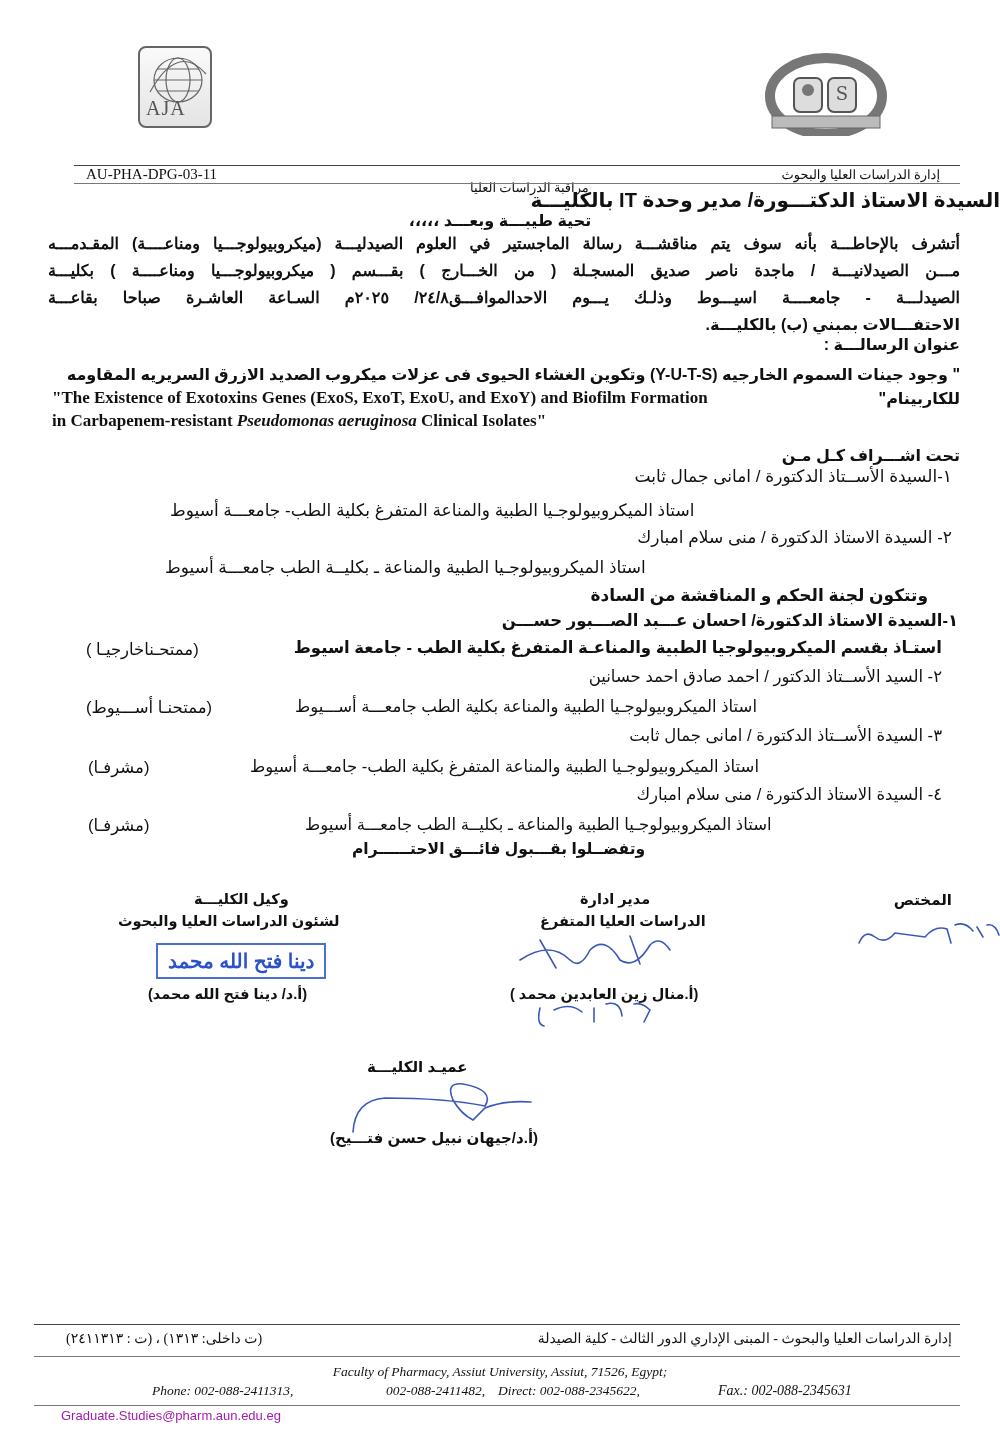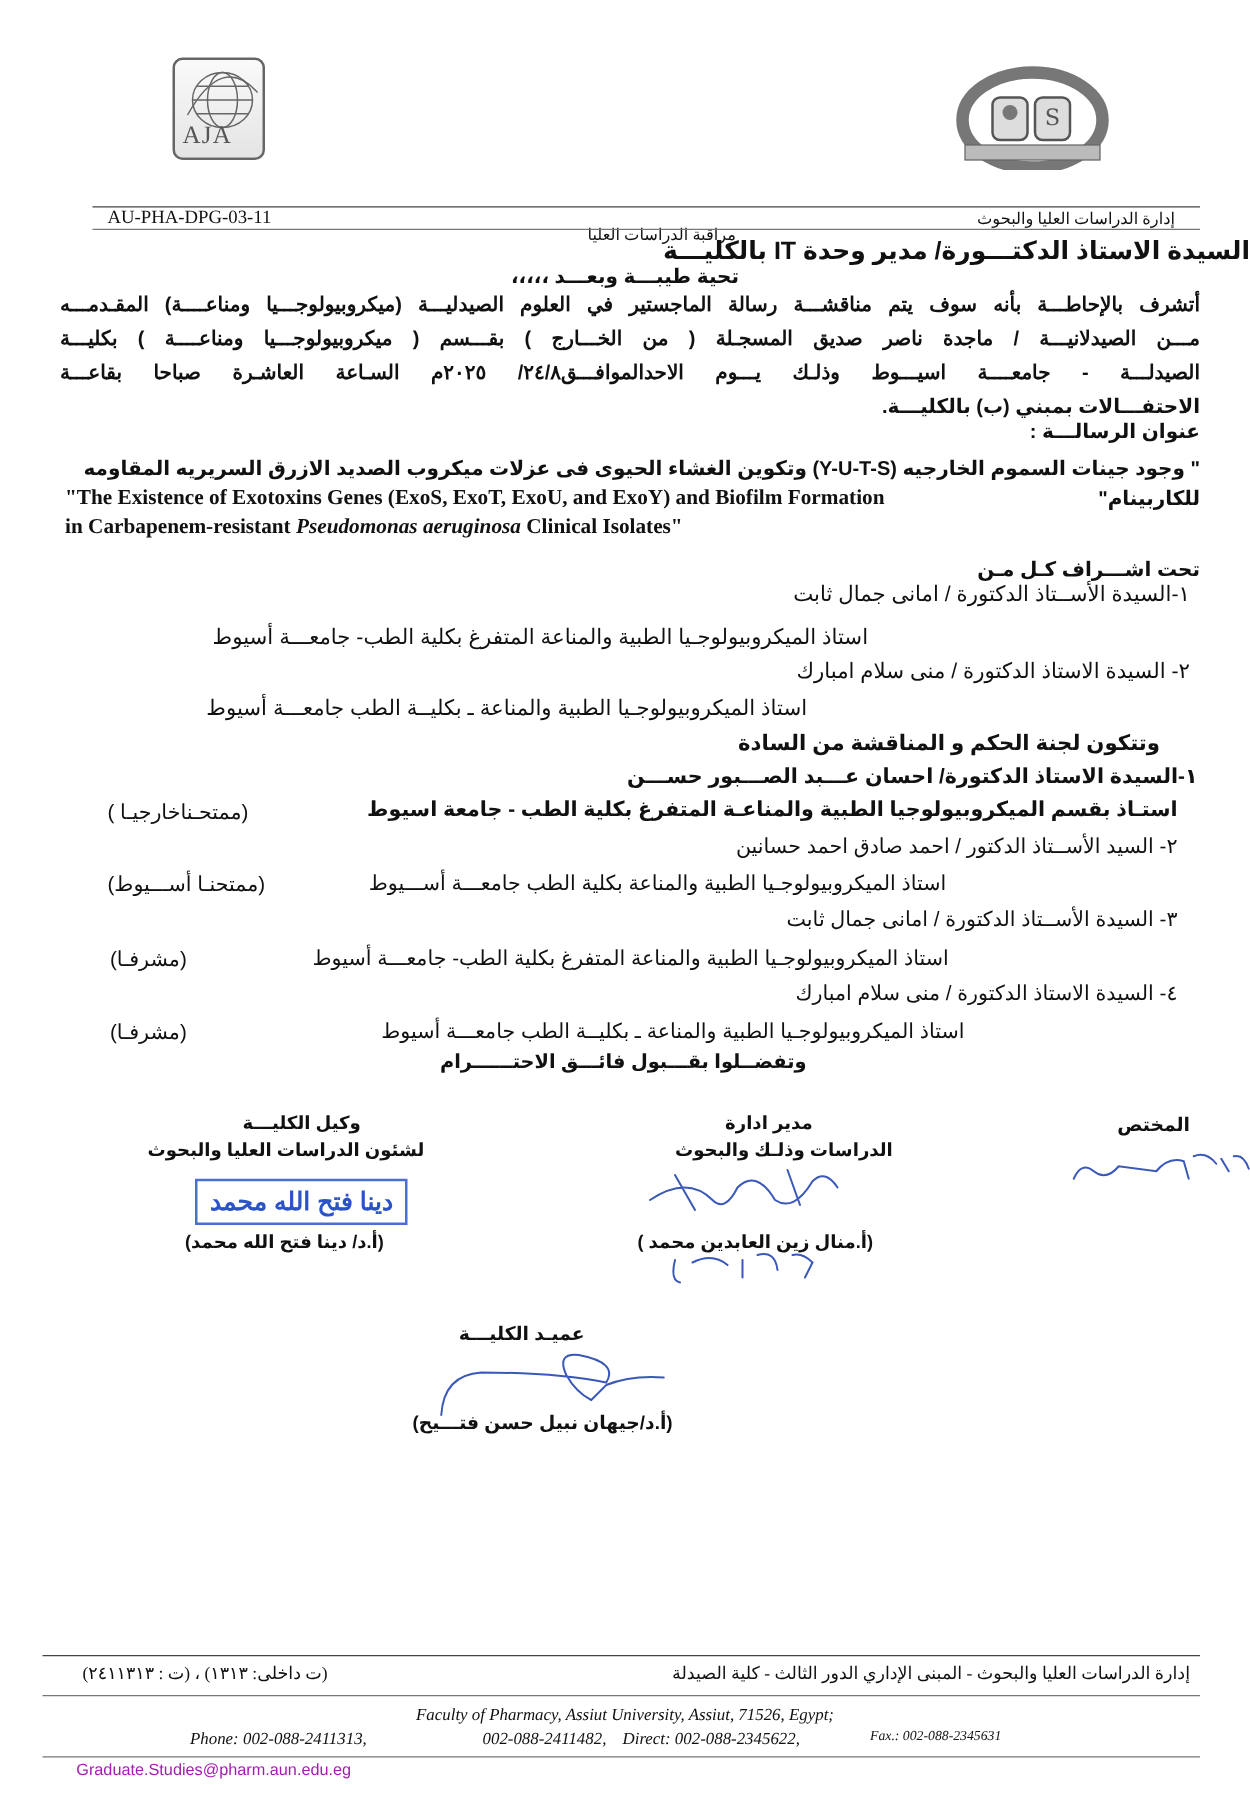--- a/index.html
+++ b/index.html
@@ -89,21 +89,21 @@
 <div class="abs sans rtl" style="left:88px; top:816px; font-size:16.5px;">(مشرفـا)</div>
 
 <div class="abs sans b rtl" style="left:352px; top:840px; font-size:15.5px;">وتفضــلوا بقـــبول فائـــق الاحتــــــرام</div>
 
 <div class="abs sans b rtl" style="right:48px; top:891px; font-size:15px;">المختص</div>
 <svg class="abs scribble" style="left:855px; top:915px;" width="145" height="40" viewBox="0 0 145 40">
   <path d="M4 28 Q10 14 20 22 Q30 30 40 18 L70 22 Q80 10 92 14 L96 28 M100 10 Q110 6 118 16 M122 12 L128 22 M132 10 Q140 8 144 20"></path>
 </svg>
 
 <div class="abs sans b rtl" style="left:580px; top:891px; font-size:14.5px;">مدير ادارة</div>
-<div class="abs sans b rtl" style="left:540px; top:913px; font-size:14.5px;">الدراسات وذلـك والبحوث</div>
+<div class="abs sans b rtl" style="left:540px; top:913px; font-size:14.5px;">الدراسات العليا المتفرغ</div>
 <svg class="abs scribble" style="left:510px; top:930px;" width="180" height="100" viewBox="0 0 180 100">
   <path d="M10 30 Q40 10 60 30 Q70 40 80 20 Q95 5 110 30 Q125 40 140 15 Q150 5 160 20 M30 10 L46 38 M120 6 L130 34"></path>
   <path d="M30 78 Q26 94 34 96 M44 80 Q60 72 72 82 M84 78 L84 92 M96 74 Q110 70 112 86 M124 74 Q132 72 140 80 M140 80 L134 92"></path>
 </svg>
 <div class="abs sans b rtl" style="left:510px; top:986px; font-size:14.5px;">(أ.منال زين العابدين محمد )</div>
 
 <div class="abs sans b rtl" style="left:194px; top:891px; font-size:14.5px;">وكيل الكليـــة</div>
 <div class="abs sans b rtl" style="left:118px; top:913px; font-size:14.5px;">لشئون الدراسات العليا والبحوث</div>
 <div class="abs stamp rtl" style="left:156px; top:943px;">دينا فتح الله محمد</div>
 <div class="abs sans b rtl" style="left:148px; top:986px; font-size:14.5px;">(أ.د/ دينا فتح الله محمد)</div>
@@ -115,15 +115,15 @@
 <div class="abs sans b rtl" style="left:330px; top:1129px; font-size:15px;">(أ.د/جيهان نبيل حسن فتـــيح)</div>
 
 <div class="hr" style="left:34px; right:40px; top:1324px;"></div>
 <div class="abs serif rtl" style="right:48px; top:1330px; font-size:14px;">إدارة الدراسات العليا والبحوث - المبنى الإداري الدور الثالث - كلية الصيدلة</div>
 <div class="abs serif rtl" style="left:66px; top:1330px; font-size:14px;">(ت داخلى: ١٣١٣) ، (ت : ٢٤١١٣١٣)</div>
 <div class="hr-thin" style="left:34px; right:40px; top:1356px;"></div>
 <div class="abs serif" style="left:0; right:0; top:1364px; text-align:center; font-size:13.5px; font-style:italic;">Faculty of Pharmacy, Assiut University, Assiut, 71526, Egypt;</div>
 <div class="abs serif" style="left:152px; top:1383px; font-size:13.5px; font-style:italic;">Phone: 002-088-2411313,</div>
 <div class="abs serif" style="left:346px; top:1383px; font-size:13.5px; font-style:italic;margin-left:40px;">002-088-2411482,</div>
 <div class="abs serif" style="left:498px; top:1383px; font-size:13.5px; font-style:italic;">Direct: 002-088-2345622,</div>
-<div class="abs serif" style="left:696px; top:1383px; font-size:11px; font-style:italic;">Fax.: 002-088-2345631</div>
+<div class="abs serif" style="left:718px; top:1383px; font-size:14px; font-style:italic;">Fax.: 002-088-2345631</div>
 <div class="hr-thin" style="left:34px; right:40px; top:1405px;"></div>
 <div class="abs sans" style="left:61px; top:1408px; font-size:13px; color:#a21caf;">Graduate.Studies@pharm.aun.edu.eg</div>
 
 </body></html>

